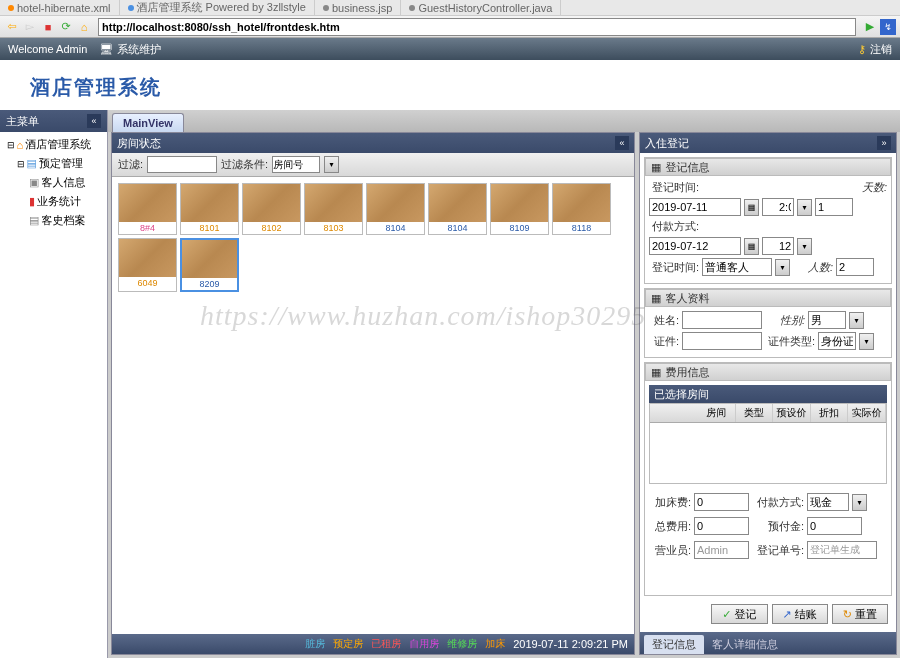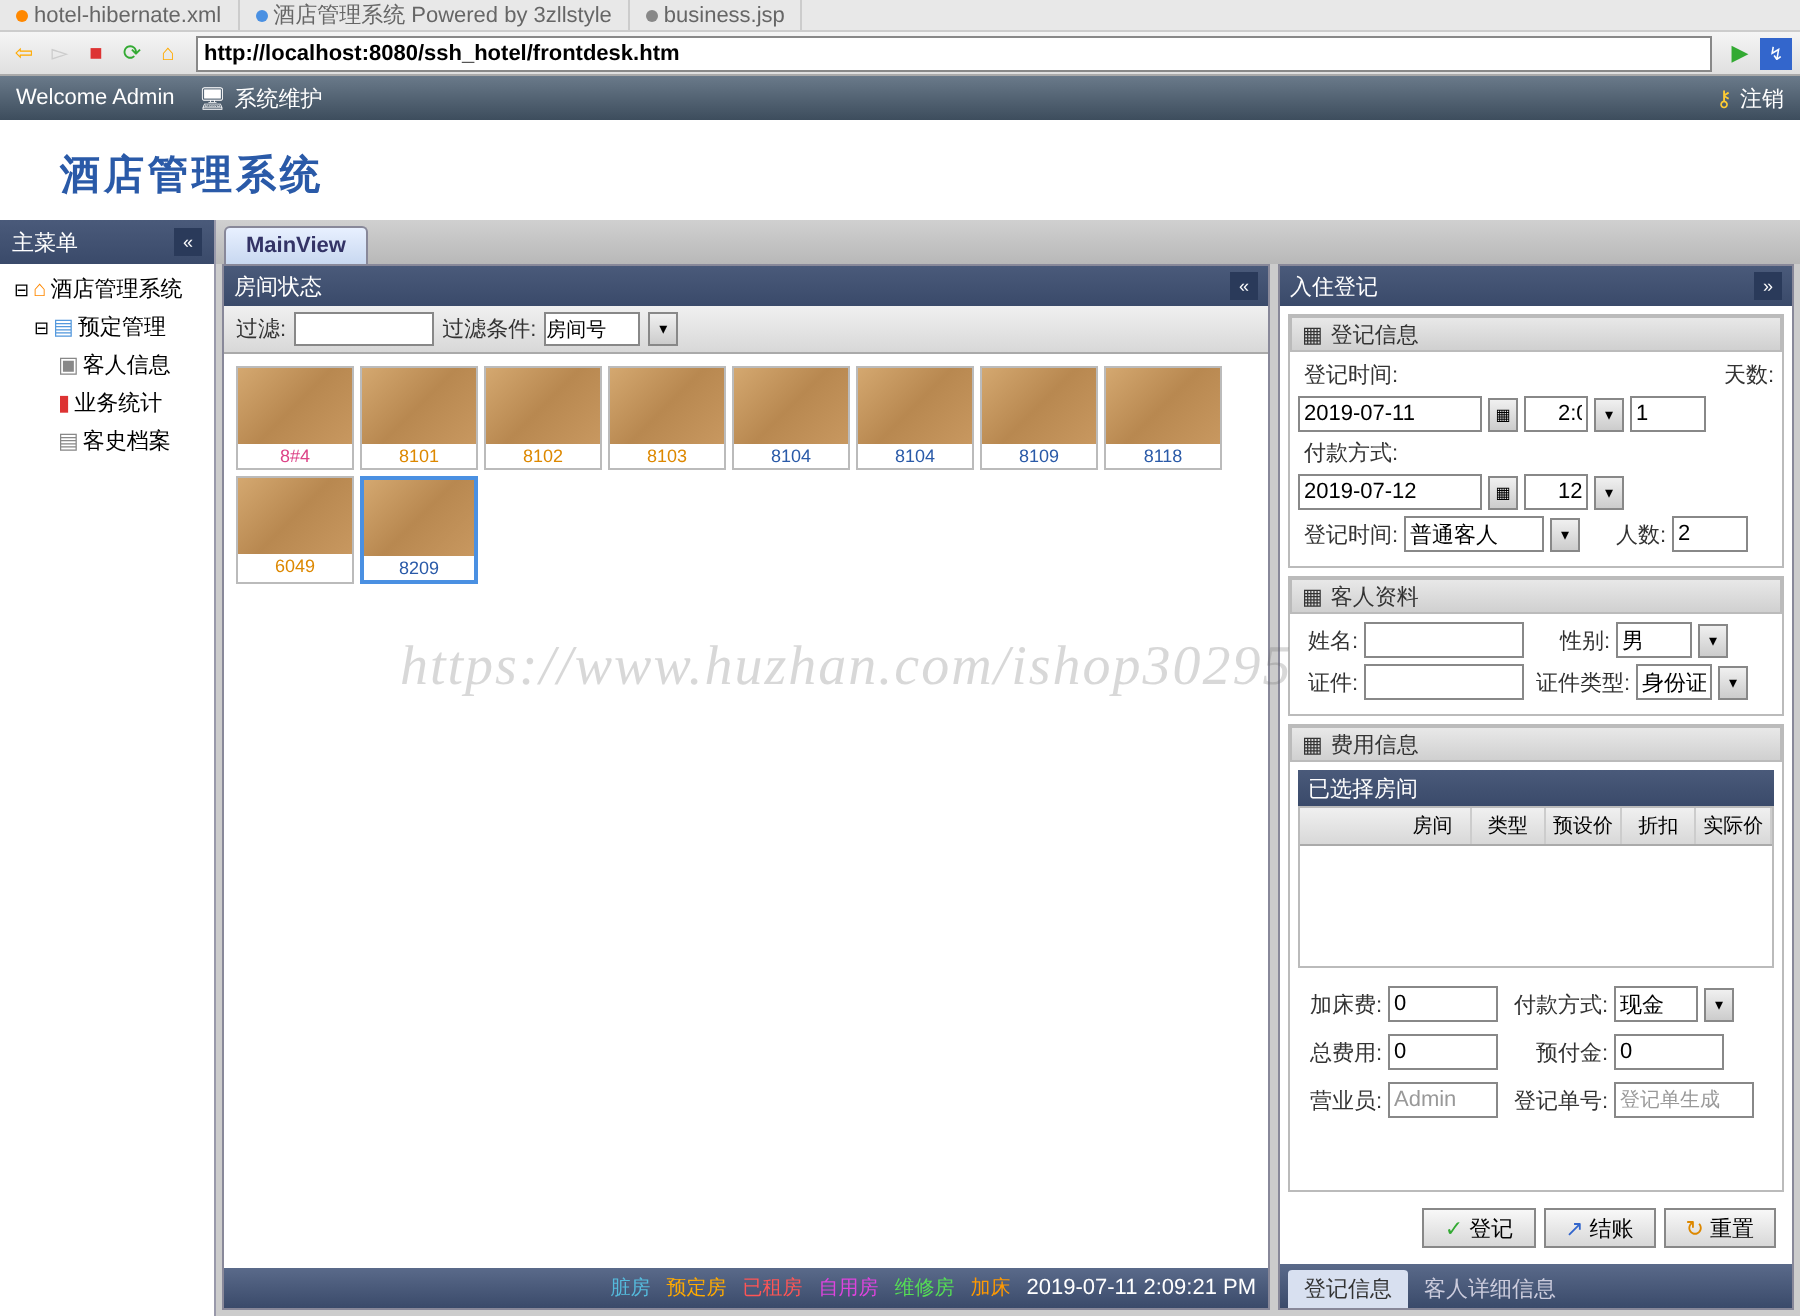--- a/index.html
+++ b/index.html
@@ -59,56 +59,60 @@
     .status-item { font-size: 10px; }
     
     .right-col { width: 258px; display: flex; flex-direction: column; }
     .checkin-body { flex: 1; padding: 4px; overflow: hidden; display: flex; flex-direction: column; gap: 4px; }
     
     .fieldset { border: 1px solid #bbb; padding: 4px; }
     .fieldset-title { height: 18px; background: linear-gradient(#e8e8e8, #d0d0d0); border: 1px solid #bbb; margin: -4px -4px 4px -4px; padding: 0 5px; display: flex; align-items: center; gap: 4px; color: #333; font-size: 11px; }
     
     .form-row { display: flex; align-items: center; margin: 3px 0; gap: 3px; }
     .form-lbl { width: 50px; text-align: right; color: #333; font-size: 11px; }
-    .form-lbl2 { width: 40px; text-align: right; color: #333; font-size: 11px; }
+    .form-lbl2 { width: 40px; text-align: right; color: #333; font-size: 11px; font-style: italic; }
     .form-inp { height: 18px; border: 1px solid #888; padding: 0 2px; background: #fff; }
     .w90 { width: 92px; }
     .w40 { width: 38px; }
     .w55 { width: 32px; padding-left: 16px; }
     
     .sel-room-title { height: 18px; background: linear-gradient(#4a5a7a, #3a4a6a); color: #fff; padding: 0 5px; display: flex; align-items: center; font-size: 11px; }
     .room-table { width: 100%; border: 1px solid #bbb; }
     .room-table-head { display: flex; background: linear-gradient(#f0f0f0, #d8d8d8); border-bottom: 1px solid #aaa; padding-left: 48px; }
     .room-table-head .th { flex: 1; text-align: center; padding: 2px 0; font-size: 10px; border-right: 1px solid #ccc; }
     .room-table-body { height: 60px; background: #fff; }
     
     .btn-row { display: flex; justify-content: flex-end; gap: 4px; padding: 4px; }
     .btn { height: 20px; padding: 0 10px; background: linear-gradient(#f8f8f8, #d8d8d8); border: 1px solid #888; cursor: pointer; display: inline-flex; align-items: center; gap: 3px; font-size: 11px; }
     
     .bottom-tabs { height: 22px; background: linear-gradient(#5a6a8a, #3a4a6a); display: flex; align-items: flex-end; padding: 0 4px; }
     .bottom-tab { padding: 2px 8px; color: #ccd; cursor: pointer; font-size: 11px; }
     .bottom-tab.active { background: #d8e0f0; color: #333; border-radius: 2px 2px 0 0; }
     
-    .watermark { position: absolute; top: 318px; left: 200px; font-size: 28px; color: rgba(100,100,100,0.25); font-style: italic; font-family: serif; letter-spacing: 1px; pointer-events: none; z-index: 100; }
+    .watermark { position: absolute; top: 300px; left: 200px; font-size: 28px; color: rgba(100,100,100,0.25); font-style: italic; font-family: serif; letter-spacing: 1px; pointer-events: none; z-index: 100; }
   </style>
 </head>
 <body>
 
 <div class="ide-tabs">
   <div class="ide-tab">
       <span class="dot" style="background:#f80"></span>
       <span>hotel-hibernate.xml</span>
     </div>
   <div class="ide-tab">
       <span class="dot" style="background:#4a90e2"></span>
       <span>酒店管理系统 Powered by 3zllstyle</span>
     </div>
   <div class="ide-tab">
       <span class="dot" style="background:#888"></span>
       <span>business.jsp</span>
+    </div>
+  <div class="ide-tab">
+      <span class="dot" style="background:#888"></span>
+      <span>GuestHistoryController.java</span>
     </div>
 </div>
 
 <div class="toolbar">
   <span class="tb-btn" style="color:#fa0">⇦</span>
   <span class="tb-btn" style="color:#ccc">▻</span>
   <span class="tb-btn" style="color:#d33">■</span>
   <span class="tb-btn" style="color:#3a3">⟳</span>
   <span class="tb-btn" style="color:#fa0">⌂</span>
   <div class="url-bar"><input class="url-input" value="http://localhost:8080/ssh_hotel/frontdesk.htm" style=""></div>

